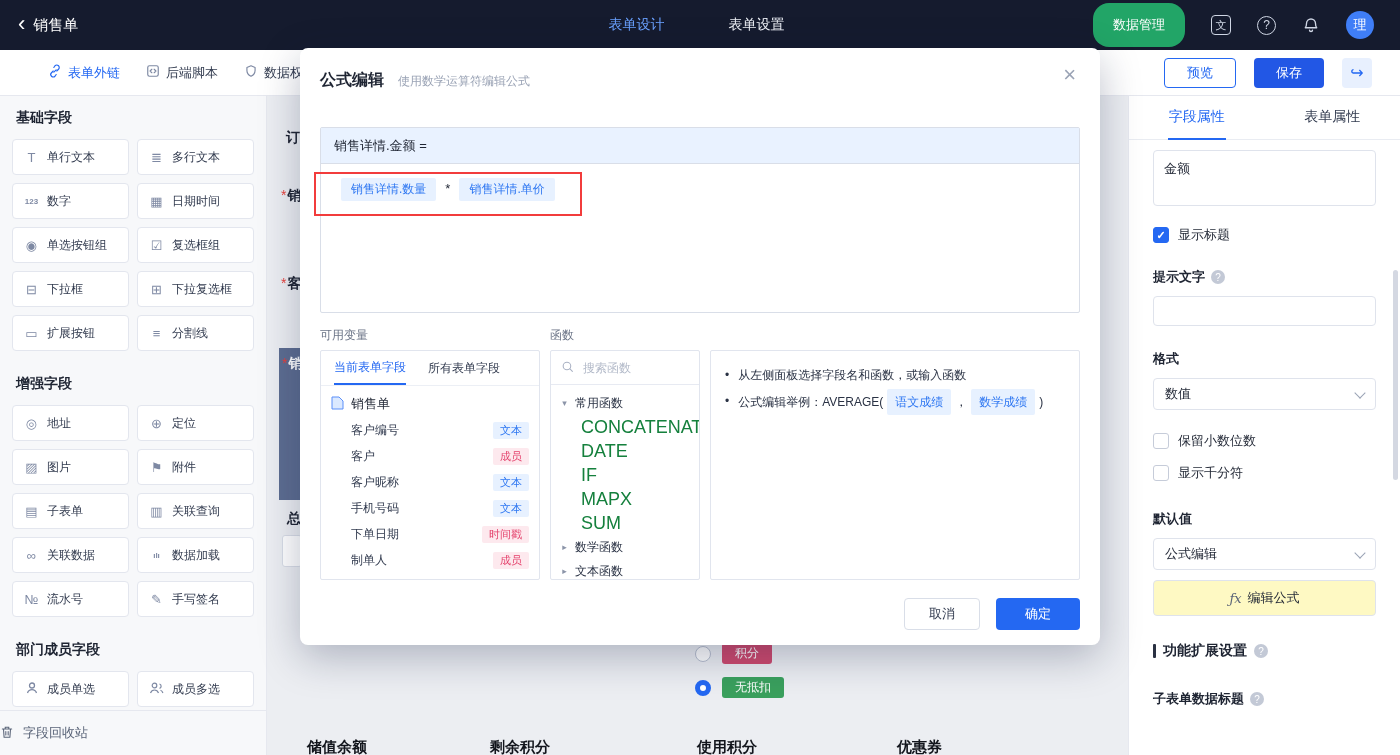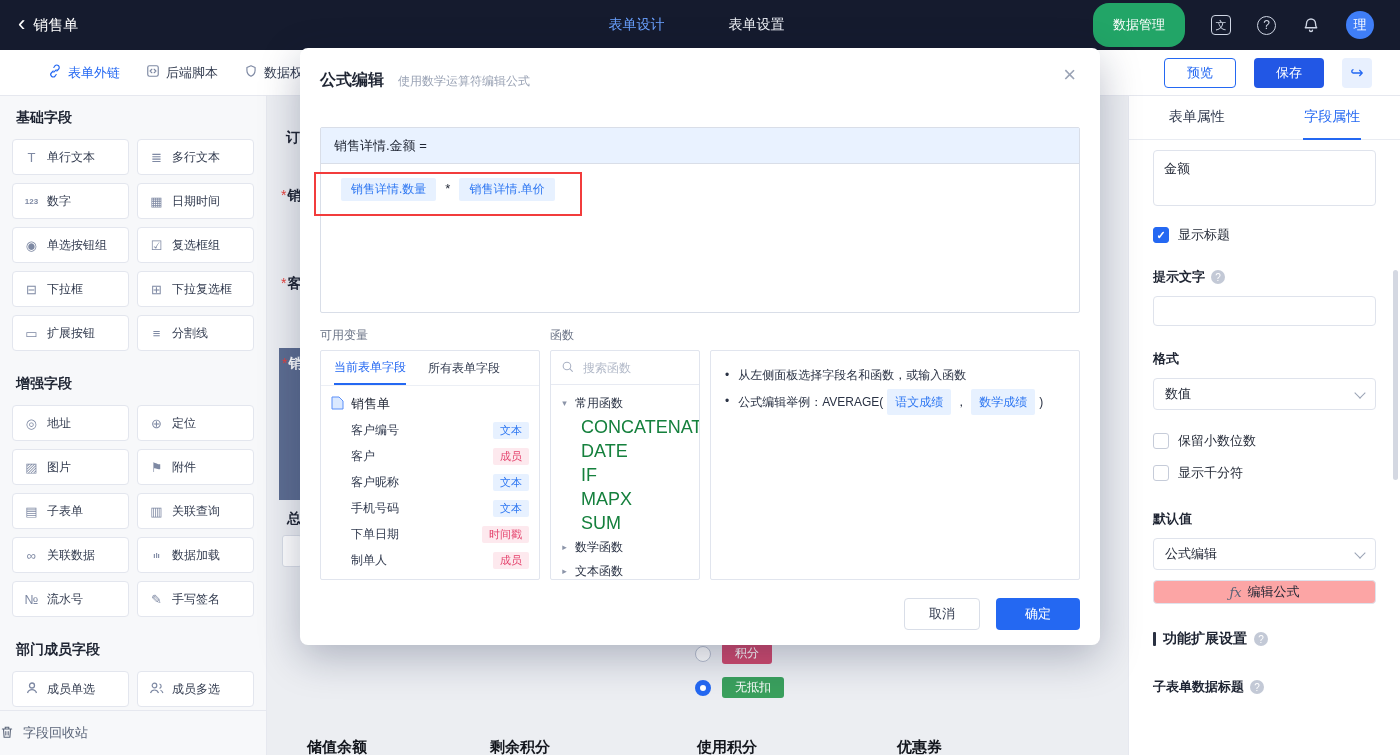--- a/index.html
+++ b/index.html
@@ -65,21 +65,21 @@
   .title-box{border:1px solid #dfe3ec;border-radius:4px;height:56px;padding:9px 10px;font-size:13px;color:#1f2533;box-sizing:border-box;cursor:text}
   .chkrow{display:flex;align-items:center;gap:9px;margin-top:20px;font-size:13px;color:#1f2533}
   .chk{width:16px;height:16px;border:1px solid #c6ccd9;border-radius:3px;background:#fff;box-sizing:border-box;flex:none;display:flex;align-items:center;justify-content:center;cursor:pointer}
   .chk.on{background:#2468f2;border-color:#2468f2}
   .chk.on::after{content:"✓";color:#fff;font-size:11px;font-weight:bold}
   .plabel{margin-top:24px;font-size:13px;font-weight:bold;color:#1f2533;display:flex;align-items:center;gap:6px}
   .help-dot{width:14px;height:14px;border-radius:50%;background:#c3c9d6;color:#fff;font-size:10px;display:flex;align-items:center;justify-content:center;font-weight:normal;cursor:pointer}
   .pinput{margin-top:10px;height:30px;border:1px solid #dfe3ec;border-radius:4px;width:100%;box-sizing:border-box;font-family:inherit}
   .sel{margin-top:10px;height:32px;border:1px solid #dfe3ec;border-radius:4px;display:flex;align-items:center;justify-content:space-between;padding:0 11px;font-size:13px;color:#1f2533;cursor:pointer;box-sizing:border-box}
   .chev-down{width:7px;height:7px;border-right:1.5px solid #9aa3b5;border-bottom:1.5px solid #9aa3b5;transform:rotate(45deg);margin-top:-3px;flex:none}
-  .pbtn{margin-top:10px;height:24px;width:100%;border:1px solid #dfe3ec;border-radius:4px;background:#fca5a5;font-size:13px;color:#1f2533;display:flex;align-items:center;justify-content:center;gap:6px;cursor:pointer;box-sizing:border-box;font-family:inherit}
+  .pbtn{margin-top:10px;height:36px;width:100%;border:1px solid #dfe3ec;border-radius:4px;background:#fef9c3;font-size:13px;color:#1f2533;display:flex;align-items:center;justify-content:center;gap:6px;cursor:pointer;box-sizing:border-box;font-family:inherit}
   .fx{font-style:italic;font-family:"DejaVu Serif",serif;color:#5a6478;font-size:13px}
   .sec-head{margin-top:26px;display:flex;align-items:center;gap:7px;font-size:14px;font-weight:bold;color:#1f2533}
   .sec-head .bar{width:3px;height:14px;background:#2a3142;border-radius:1px}
   .scrollthumb{position:absolute;right:2px;top:270px;width:5px;height:210px;border-radius:3px;background:#d4d8e2;z-index:60;cursor:pointer}
 
   
   .modal{position:absolute;left:300px;top:48px;width:800px;height:597px;background:#fff;border-radius:8px;
          box-shadow:0 12px 40px rgba(15,25,60,.28);z-index:50;box-sizing:border-box}
   .m-head{display:flex;align-items:baseline;padding:22px 20px 0;gap:14px}
   .m-title{font-size:16px;font-weight:bold;color:#1f2533}
@@ -315,22 +315,22 @@
     </div>
 
     <span class="bottom-label" style="left:40px">储值余额</span>
     <span class="bottom-label" style="left:223px">剩余积分</span>
     <span class="bottom-label" style="left:430px">使用积分</span>
     <span class="bottom-label" style="left:630px">优惠券</span>
   </main>
 
   <aside class="panel">
     <div class="ptabs">
+      <span class="ptab active">字段属性</span>
       <span class="ptab">表单属性</span>
-      <span class="ptab active">字段属性</span>
     </div>
     <div class="pbody">
       <div class="title-box">金额</div>
 
       <div class="chkrow">
         <span class="chk on"></span>
         <span>显示标题</span>
       </div>
 
       <div class="plabel">

